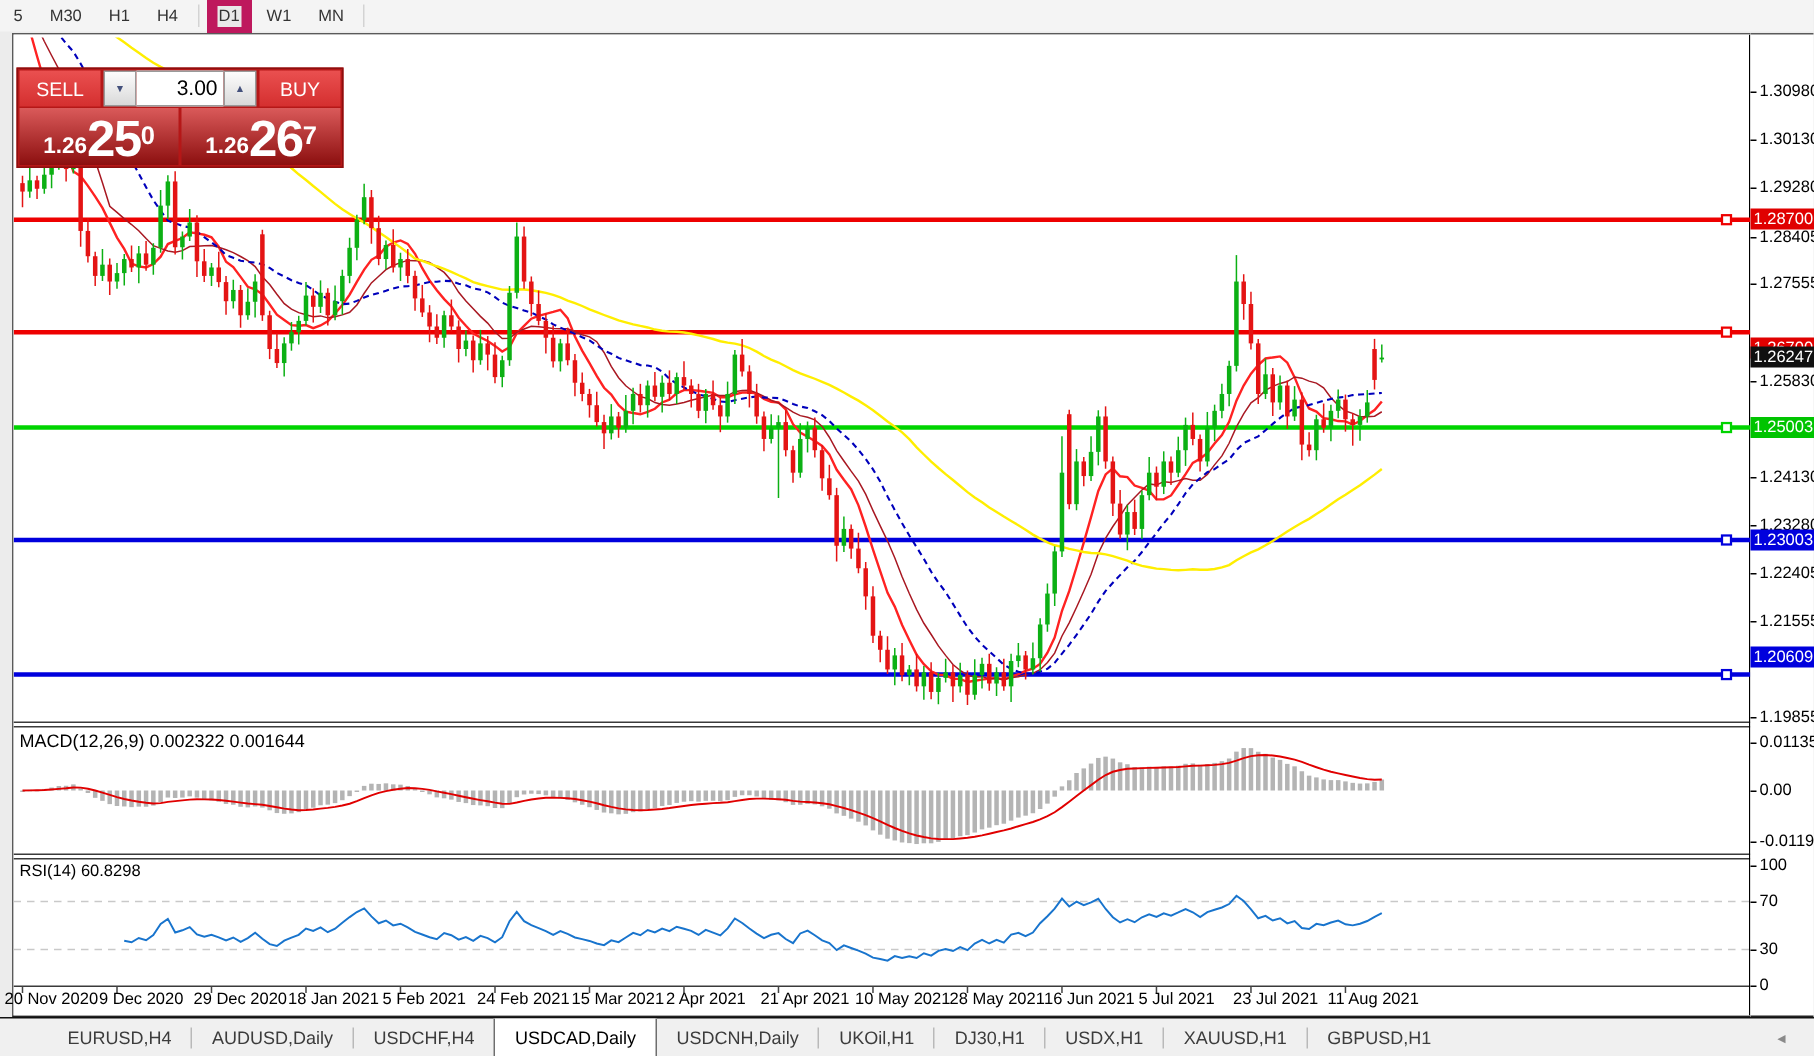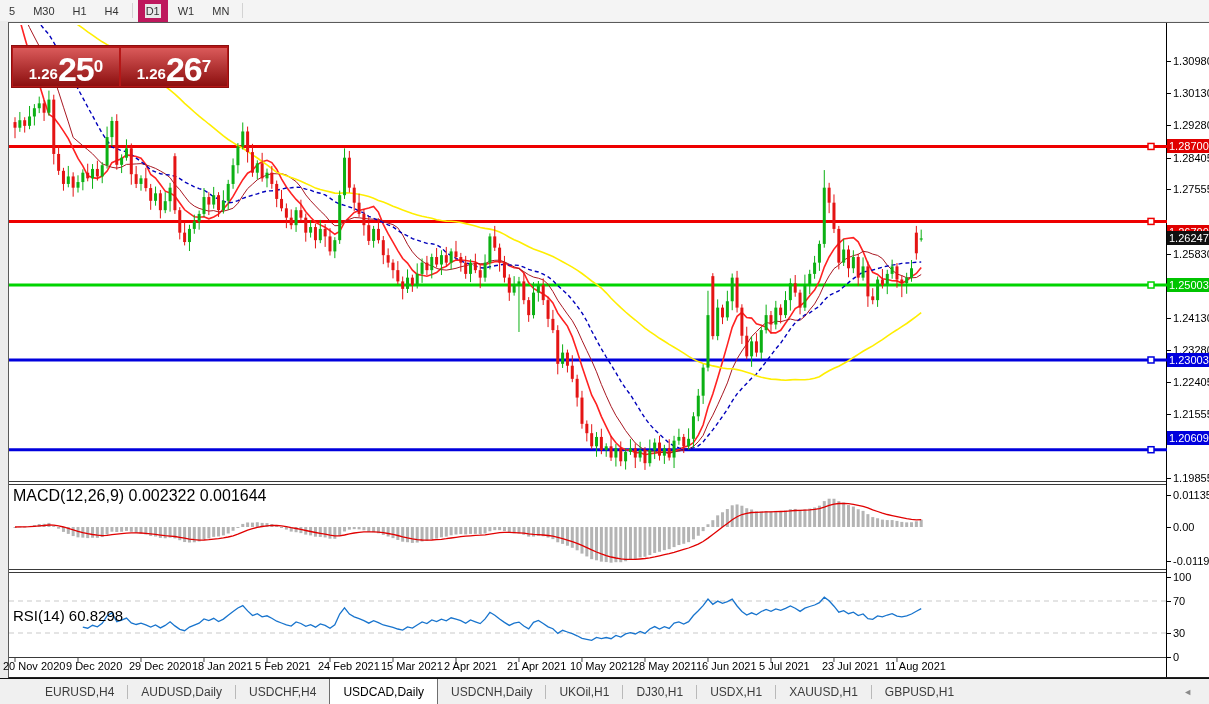--- a/index.html
+++ b/index.html
@@ -9,22 +9,22 @@
     display:flex;align-items:center;font-size:11px;color:#333;}
   .tf-btn{padding:2px 8px;margin:0 1px;cursor:default;color:#333;}
   .tf-btn.active{background:#e9e9e9;border:7px solid #be185d;padding:1px 1px;}
   .tf-sep{width:1px;height:15px;background:#d3d3d3;margin:0 4px;}
   
   #win{position:absolute;left:8px;top:22px;width:1158px;height:654px;background:#fff;
     border-top:1px solid #5a5a5a;border-left:1px solid #5a5a5a;border-bottom:1px solid #222;}
   #win svg{position:absolute;left:0;top:0;}
   #chart-title{position:absolute;left:6px;top:5px;font-size:12px;color:#000;z-index:5;white-space:nowrap;}
   #chart-title .arr{font-size:9px;margin-right:4px;}
-  #macd-label{position:absolute;left:4px;top:464px;font-size:16px;color:#000;z-index:5;}
-  #rsi-label{position:absolute;left:4px;top:552px;font-size:15px;color:#000;z-index:5;margin-top:32px;}
+  #macd-label{position:absolute;left:4px;top:464px;font-size:12px;color:#000;z-index:5;}
+  #rsi-label{position:absolute;left:4px;top:552px;font-size:11px;color:#000;z-index:5;}
   .date-label{position:absolute;font-size:11px;color:#000;top:637px;white-space:nowrap;z-index:4;}
   
   #paxis{position:absolute;left:1167px;top:22px;width:42px;height:654px;background:#fff;
     border-top:1px solid #5a5a5a;border-bottom:1px solid #222;font-size:11px;color:#000;}
   .ax-tick{position:absolute;left:0;width:4px;height:1px;background:#000;}
   .ax-lbl{position:absolute;left:6px;white-space:nowrap;}
   .ax-badge{position:absolute;left:0;width:56px;height:14px;line-height:14px;color:#fff;
     padding-left:2px;box-sizing:border-box;white-space:nowrap;}
   
   #tpanel{position:absolute;left:2px;top:22px;width:218px;z-index:6;background:#b51717;
@@ -691,20 +691,29 @@
       <line x1="761.976" y1="634.5" x2="761.976" y2="639" stroke="#444" stroke-width="1"></line>
       <line x1="824.974" y1="634.5" x2="824.974" y2="639" stroke="#444" stroke-width="1"></line>
       <line x1="887.972" y1="634.5" x2="887.972" y2="639" stroke="#444" stroke-width="1"></line>
     </svg>
 
 
   <div id="macd-label">MACD(12,26,9) 0.002322 0.001644</div>
   <div id="rsi-label">RSI(14) 60.8298</div>
 
   <div id="tpanel">
+    <div id="tp-row1">
+      <div class="tp-btn">SELL</div>
+      <div id="tp-spin">
+        <div class="spin-btn">▼</div>
+        <div id="vol-field">3.00</div>
+        <div class="spin-btn">▲</div>
+      </div>
+      <div class="tp-btn">BUY</div>
+    </div>
     <div id="tp-row2">
       <div class="price-box">
         <span class="pb-small">1.26</span>
           <span class="pb-big">25</span>
           <span class="pb-sup">0</span>
       </div>
       <div class="price-box">
         <span class="pb-small">1.26</span>
           <span class="pb-big">26</span>
           <span class="pb-sup">7</span>

